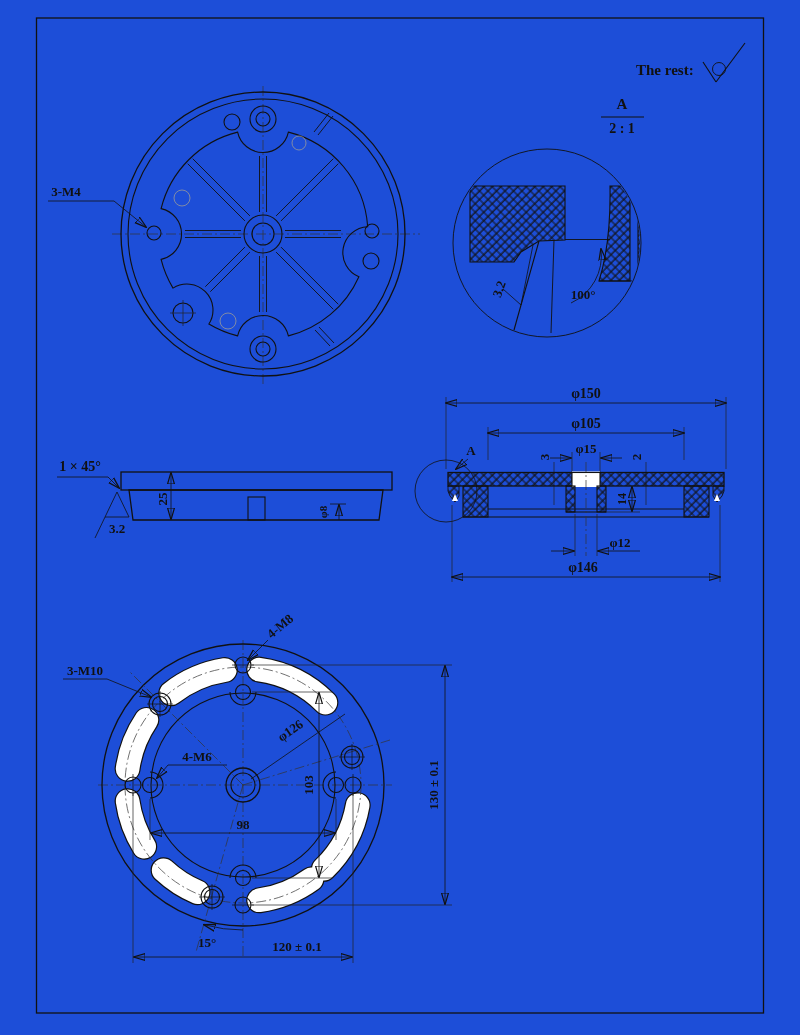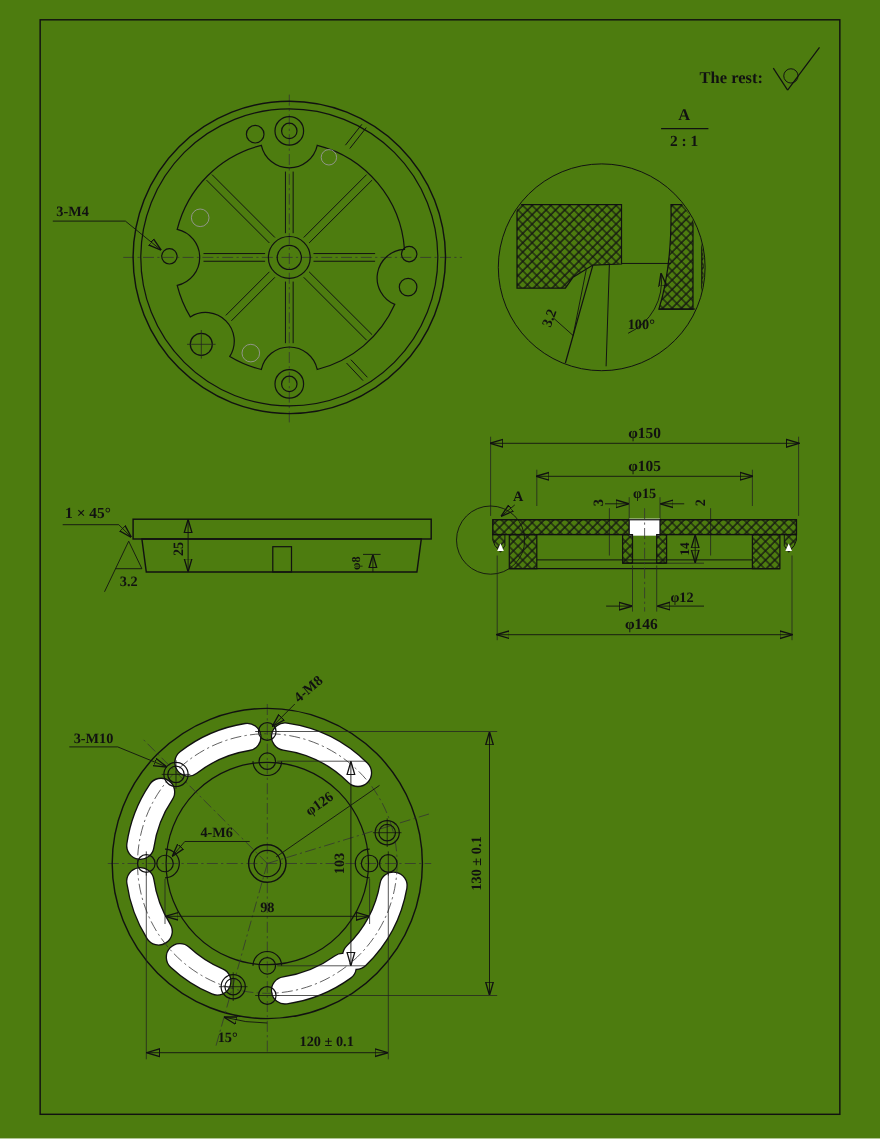--- a/index.html
+++ b/index.html
@@ -1,16 +1,16 @@
 <!DOCTYPE html>
 <html><head>
 <meta charset="utf-8">
 <style>
   html,body{margin:0;padding:0;background:#fff;}
-  .page{position:relative;width:800px;height:1035px;background:#4d7c0f;overflow:hidden;}
+  .page{position:relative;width:800px;height:1035px;background:#1d4ed8;overflow:hidden;}
   svg{display:block;}
   svg line, svg path, svg rect, svg circle, svg polyline{stroke:#111;fill:none;}
   .s13{stroke-width:1.3}
   .s11{stroke-width:1.1}
   .s09{stroke-width:0.9}
   .s08{stroke-width:0.8}
   .thin{stroke-width:0.7;stroke:#222}
   .cl{stroke-dasharray:10 3 2 3;stroke-width:0.7;stroke:#333}
   .faint{stroke:#999;stroke-width:0.8}
   .hatch{fill:url(#h45);}

